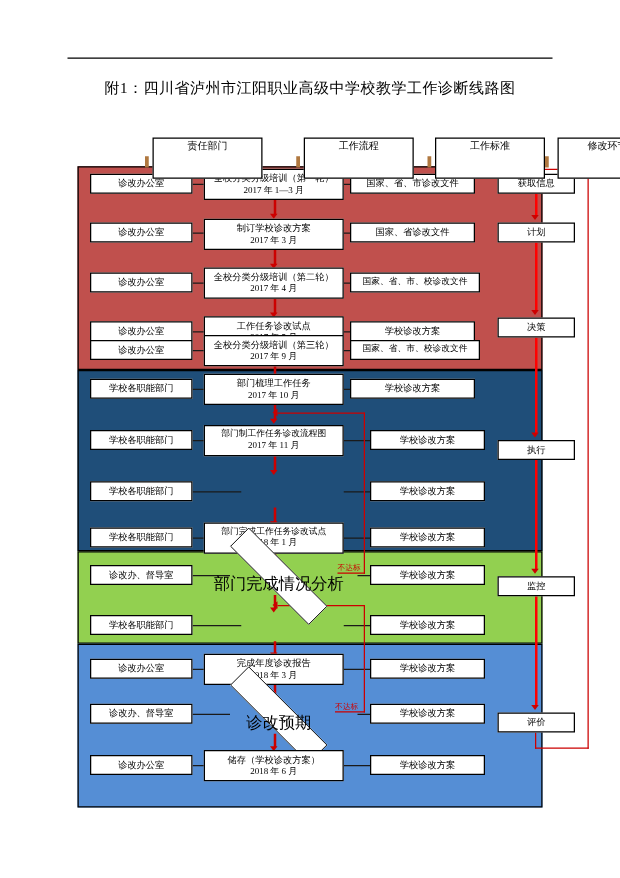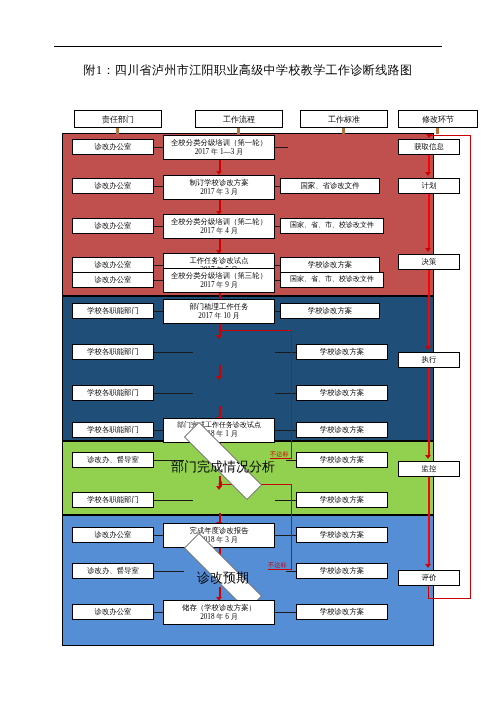--- a/index.html
+++ b/index.html
@@ -12,23 +12,23 @@
 
   .top-rule{position:absolute;left:54px;top:46px;width:388px;height:0;border-top:1.4px solid #000;}
 
   .title{
     position:absolute;left:0;top:62px;width:496px;text-align:center;
     font-size:12px;letter-spacing:.4px;white-space:nowrap;
   }
 
   
   .hdr{
-    position:absolute;height:18px;background:#fff;border:1px solid #000;
-    display:flex;align-items:center;justify-content:center;
-    font-size:8px;box-sizing:border-box;z-index:6;
+    position:absolute;height:33px;background:#fff;border:1px solid #000;
+    display:flex;align-items:flex-start;justify-content:center;
+    font-size:8px;box-sizing:border-box;z-index:6;margin-left:48px;
   }
   .pin{position:absolute;width:3px;height:9px;background:#b07840;z-index:5;}
 
   
   .band{position:absolute;left:62px;width:372px;border:1px solid #000;box-sizing:border-box;z-index:1;}
 
   
   .box{
     position:absolute;background:#fff;border:1px solid #000;box-sizing:border-box;
     display:flex;flex-direction:column;align-items:center;justify-content:center;
@@ -105,20 +105,23 @@
 
   <div class="box" style="left:72px;top:139px;width:82px;height:16px;">
     <span>诊改办公室</span>
   </div>
   <div class="hline" style="left:154px;top:147px;width:39px;"></div>
   <div class="box" style="left:163px;top:135px;width:112px;height:25px;">
     <span>全校分类分级培训（第一轮）</span>
     <span class="l2">2017 年 1—3 月</span>
   </div>
   <div class="hline" style="left:275px;top:147px;width:13px;"></div>
+  <div class="box" style="left:280px;top:139px;width:100px;height:16px;">
+    <span>国家、省、市诊改文件</span>
+  </div>
   <div class="vdown" style="left:219px;top:160px;height:12px;"></div>
   <div class="arrowhead" style="left:216px;top:171px;"></div>
 
   <div class="box" style="left:72px;top:178px;width:82px;height:16px;">
     <span>诊改办公室</span>
   </div>
   <div class="hline" style="left:154px;top:186px;width:39px;"></div>
   <div class="box" style="left:163px;top:175px;width:112px;height:25px;">
     <span>制订学校诊改方案</span>
     <span class="l2">2017 年 3 月</span>
@@ -187,20 +190,24 @@
   <div class="box" style="left:280px;top:303px;width:100px;height:16px;">
     <span>学校诊改方案</span>
   </div>
   <div class="vdown" style="left:219px;top:324px;height:12px;"></div>
   <div class="arrowhead" style="left:216px;top:335px;"></div>
 
   <div class="box" style="left:72px;top:344px;width:82px;height:16px;">
     <span>学校各职能部门</span>
   </div>
   <div class="hline" style="left:154px;top:352px;width:39px;"></div>
+  <div class="box" style="left:163px;top:340px;width:112px;height:25px;font-size:7px;">
+    <span>部门制工作任务诊改流程图</span>
+    <span class="l2">2017 年 11 月</span>
+  </div>
   <div class="hline" style="left:275px;top:352px;width:21px;"></div>
   <div class="box" style="left:296px;top:344px;width:92px;height:16px;">
     <span>学校诊改方案</span>
   </div>
   <div class="vdown" style="left:219px;top:365px;height:12px;"></div>
   <div class="arrowhead" style="left:216px;top:376px;"></div>
 
   <div class="box" style="left:72px;top:385px;width:82px;height:16px;">
     <span>学校各职能部门</span>
   </div>

